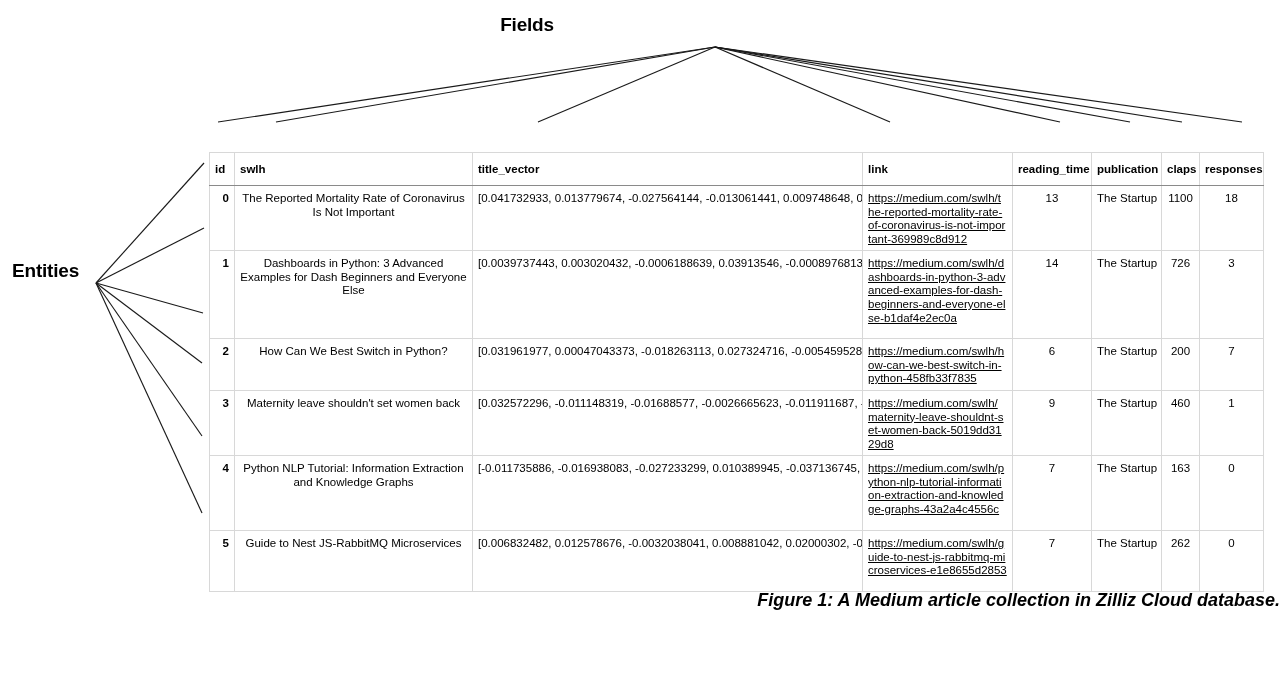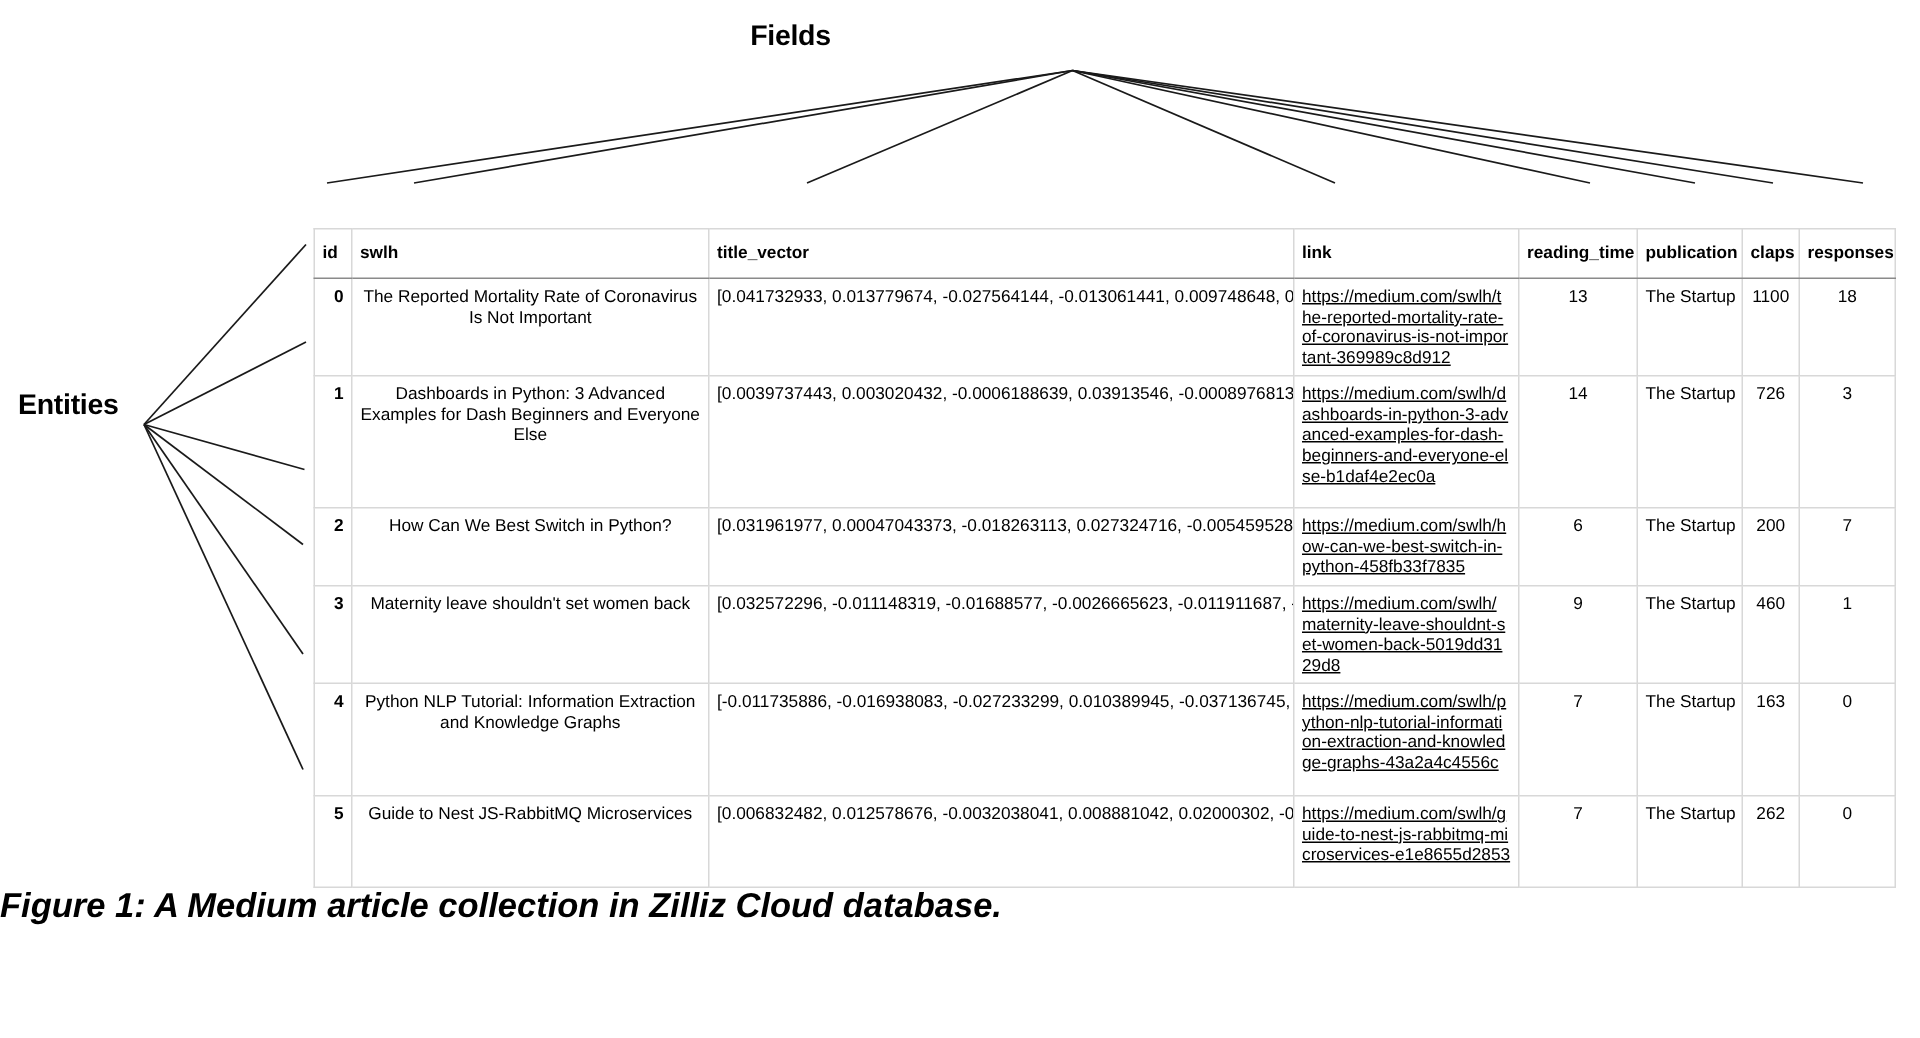--- a/index.html
+++ b/index.html
@@ -131,24 +131,24 @@
   tr.r3 { height: 62px; }
   tr.r4 { height: 75px; }
   tr.r5 { height: 61px; }
 
   
   #caption {
     position: absolute;
     left: 0;
     top: 590px;
     width: 1280px;
-    text-align: left;
+    text-align: right;
     font-style: italic;
     font-weight: bold;
-    font-size: 23px;
+    font-size: 18px;
     color: #000;
   }
 </style>
 </head>
 <body>
 
 <div id="page">
 
   <svg id="connectors" viewBox="0 0 1280 692" xmlns="http://www.w3.org/2000/svg">
     <g>

